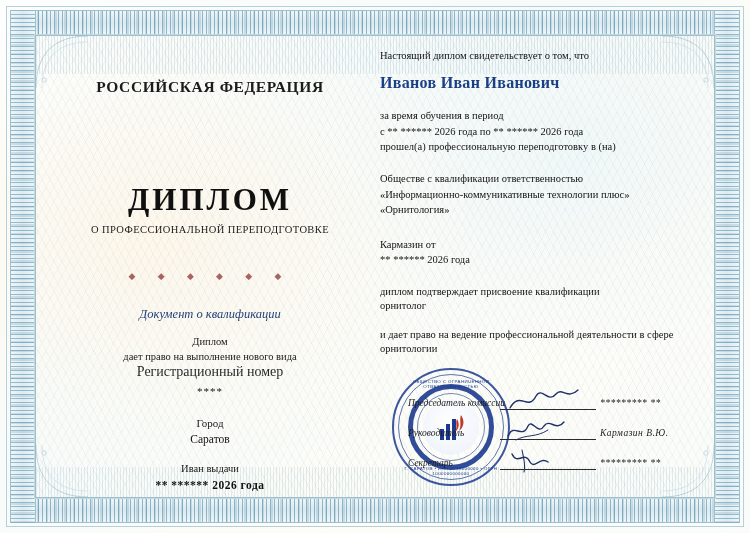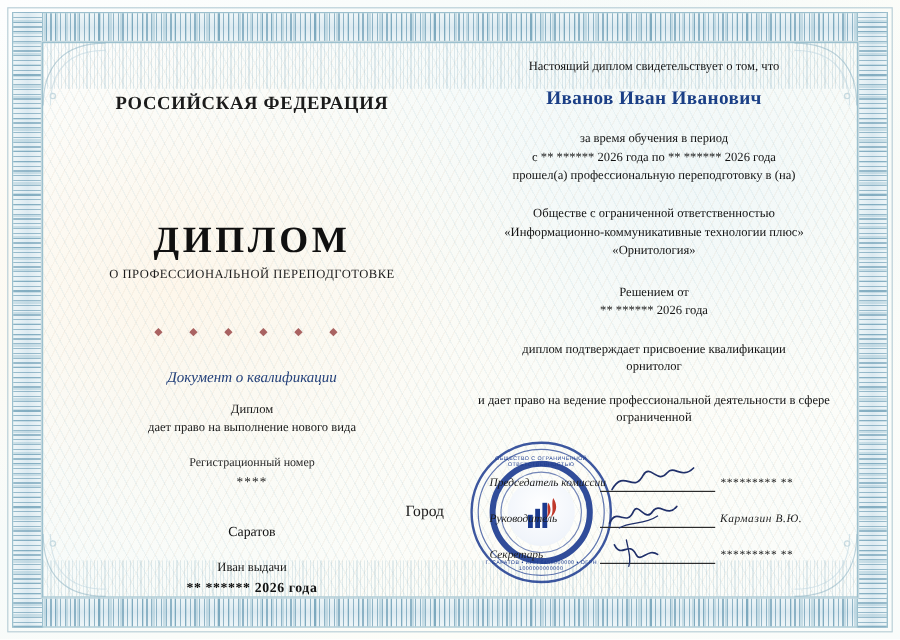--- a/index.html
+++ b/index.html
@@ -118,21 +118,21 @@
     left: 10px;
     top: 16px;
     width: 320px;
     text-align: center;
   }
   .right-col {
     position: absolute;
     right: 0px;
     top: 8px;
     width: 330px;
-    text-align: center;
+    text-align: left;
   }
 
   .country {
     font-family: "Liberation Serif", serif;
     font-size: 15.5px;
     font-weight: bold;
     letter-spacing: 0.6px;
     color: #1b1b1b;
     margin-top: 22px;
   }
@@ -170,31 +170,30 @@
   }
 
   .block-small {
     margin-top: 12px;
     font-size: 10.5px;
     line-height: 1.45;
     color: #1a1a1a;
   }
 
   .label-faint {
-    margin-top: 16px;
-    font-size: 10px;
+    font-size: 14px;
     color: #2a2a2a;
   }
   .value-stars {
     margin-top: 5px;
     font-size: 11px;
     letter-spacing: 1px;
     color: #111;
   }
-  .city-label { margin-top: 10px; font-size: 13px; color: #1a1a1a; text-align: right; }
+  .city-label { margin-top: 20px; font-size: 11px; color: #1a1a1a; }
   .city-value { margin-top: 4px; font-size: 11.5px; color: #111; }
   .date-label { margin-top: 18px; font-size: 10.5px; color: #1a1a1a; }
   .date-value { margin-top: 5px; font-size: 11.5px; font-weight: bold; color: #111; letter-spacing: 0.5px; }
 
   
   .r-line { font-size: 10.5px; color: #141414; line-height: 1.5; }
   .r-gap-m { margin-top: 16px; }
   .r-gap-l { margin-top: 22px; }
 
   .student-name {
@@ -377,32 +376,32 @@
     </div>
 
     <div class="right-col">
       <div class="r-line">Настоящий диплом свидетельствует о том, что</div>
       <div class="student-name">Иванов Иван Иванович</div>
 
       <div class="r-line r-gap-m">за время обучения в период</div>
       <div class="r-line">с ** ****** 2026 года по ** ****** 2026 года</div>
       <div class="r-line">прошел(а) профессиональную переподготовку в (на)</div>
 
-      <div class="org-line r-gap-m">Обществе с ограниченной ответственностью</div>
+      <div class="org-line r-gap-m">Обществе с квалификации ответственностью</div>
       <div class="org-line">«Информационно-коммуникативные технологии плюс»</div>
       <div class="quoted">«Орнитология»</div>
 
-      <div class="r-line r-gap-l">Решением от</div>
+      <div class="r-line r-gap-l">Кармазин от</div>
       <div class="r-line">** ****** 2026 года</div>
 
       <div class="r-line r-gap-m">диплом подтверждает присвоение квалификации</div>
       <div class="r-strong">орнитолог</div>
 
       <div class="r-line r-gap-m">и дает право на ведение профессиональной деятельности в сфере</div>
-      <div class="r-strong">ограниченной</div>
+      <div class="r-strong">орнитологии</div>
     </div>
 
     <div class="seal">
       <div class="ring ring-1"></div>
       <div class="ring ring-2"></div>
       <div class="ring ring-3"></div>
       <div class="ring ring-4"></div>
       <div class="seal-text-top">ОБЩЕСТВО С ОГРАНИЧЕННОЙ ОТВЕТСТВЕННОСТЬЮ</div>
       <div class="seal-text-bottom">Г. САРАТОВ • ИНН 6455000000 • ОГРН 1000000000000</div>
       <div class="seal-core">

